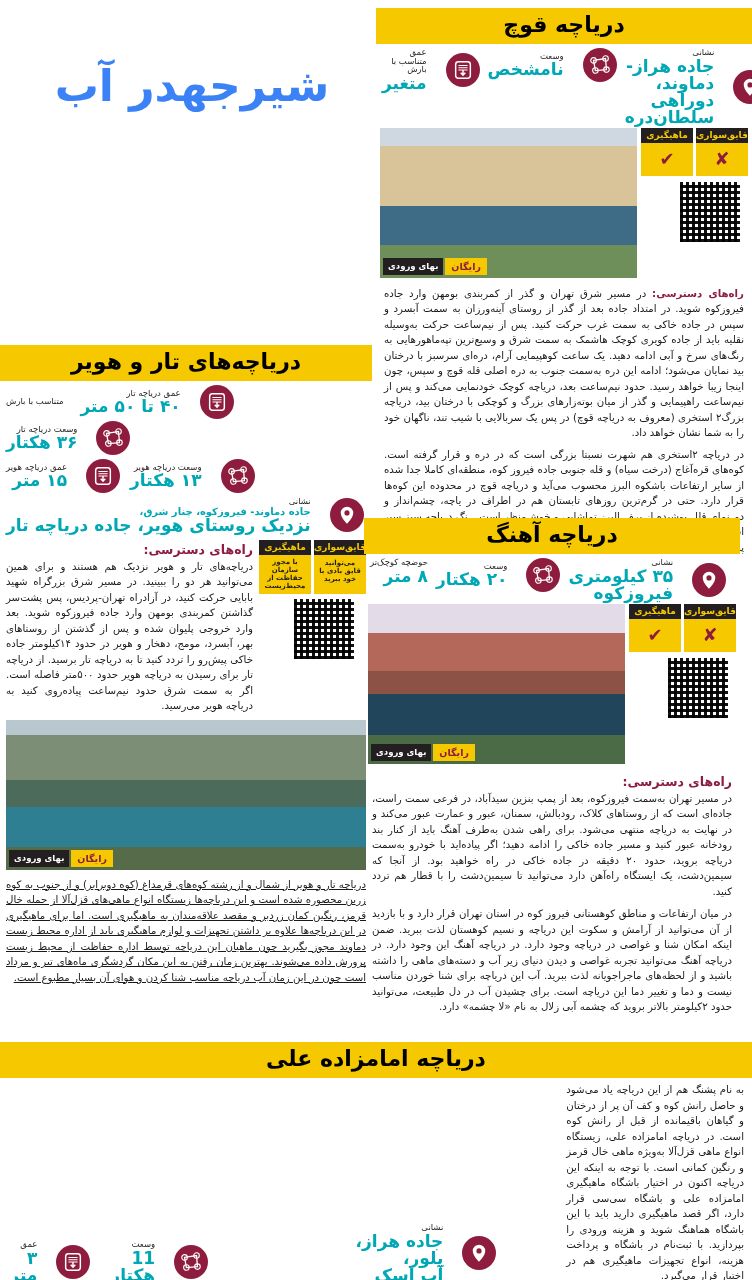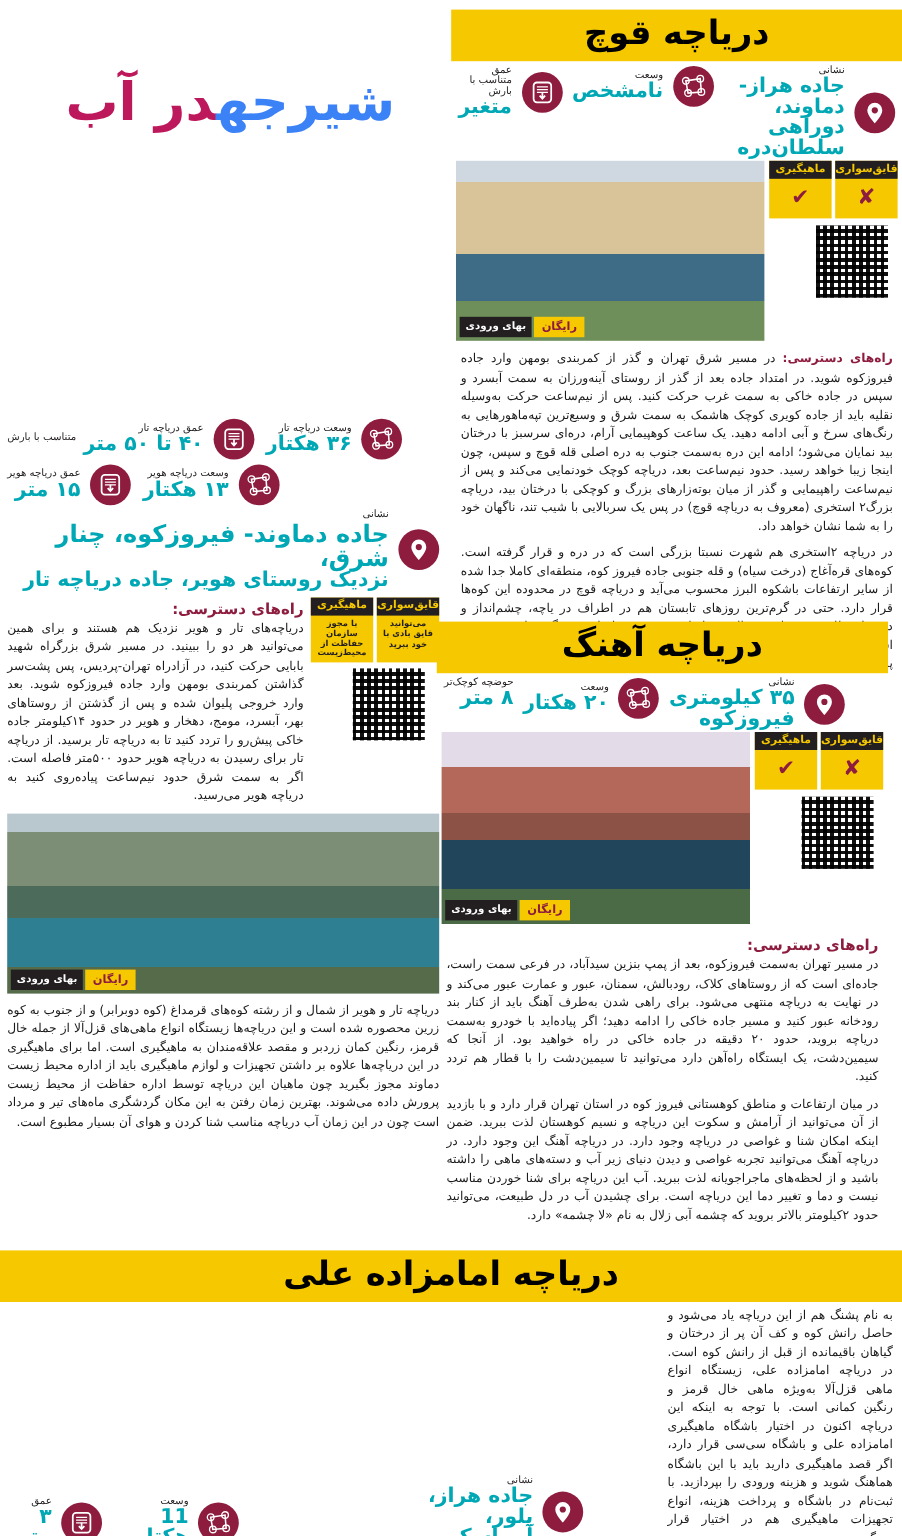--- a/index.html
+++ b/index.html
@@ -16,37 +16,37 @@
 
   
   .yellow-bar{
     background:#f6c800;
     color:#000;
     font-weight:bold;
     text-align:center;
     letter-spacing:-0.5px;
   }
   .sect-title{
-    font-size:28px;
+    font-size:22px;
     padding:5px 10px 7px 10px;
     line-height:1.1;
   }
   .statsrow{
     display:flex;
     flex-direction:row-reverse;
     justify-content:flex-start;
     align-items:flex-start;
     gap:8px;
     padding:4px 6px 2px 6px;
   }
   .stat{
     display:flex;
     flex-direction:row;
     align-items:center;
-    gap:8px;
+    gap:19px;
   }
   .stat .ico{
     width:34px;height:34px;border-radius:50%;
     background:#8e1c3f;
     display:flex;align-items:center;justify-content:center;
     flex:0 0 auto;
   }
   .stat .ico svg{display:block;}
   .stat .txt{line-height:1.0;text-align:right;}
   .stat .lbl{
@@ -88,21 +88,21 @@
   }
   .lead{color:#8e1c3f;font-weight:bold;}
   .subhead{color:#8e1c3f;font-weight:bold;font-size:12.5px;}
 
   
   .masthead{
     position:absolute;right:380px;top:60px;width:360px;text-align:center;
     font-size:44px;font-weight:bold;letter-spacing:-2px;
   }
   .masthead .t1{color:#3b82f6;}
-  .masthead .t2{color:#be185d;}
+  .masthead .t2{color:#3b82f6;}
 
   
   .ph1{background:
      linear-gradient(#cfd8e0 0 12%, #d9c49a 12% 52%, #3e6b86 52% 78%, #6f8f5a 78% 100%);}
   .ph2{background:
      linear-gradient(#e3dbe8 0 18%, #b4685a 18% 42%, #8c5246 42% 56%, #21465c 56% 82%, #4b6b46 82% 100%);}
   .ph3{background:
      linear-gradient(#b9c7cf 0 10%, #7d8e76 10% 40%, #4d6b5a 40% 58%, #2f7f92 58% 85%, #556b4a 85% 100%);}
   .ph4{background:
      linear-gradient(#c9bba6 0 34%, #7e8a5c 34% 52%, #39bfc4 52% 80%, #8e8468 80% 100%);}
@@ -194,20 +194,21 @@
     <div class="bodytxt" style="padding:8px 8px 0 8px;">
       <span class="lead">راه‌های دسترسی:</span>
       <span>در مسیر شرق تهران و گذر از کمربندی بومهن وارد جاده فیروزکوه شوید. در امتداد جاده بعد از گذر از روستای آینه‌ورزان به سمت آبسرد و سپس در جاده خاکی به سمت غرب حرکت کنید. پس از نیم‌ساعت حرکت به‌وسیله نقلیه باید از جاده کویری کوچک هاشمک به سمت شرق و وسیع‌ترین تپه‌ماهورهایی به رنگ‌های سرخ و آبی ادامه دهید. یک ساعت کوهپیمایی آرام، دره‌ای سرسبز با درختان بید نمایان می‌شود؛ ادامه این دره به‌سمت جنوب به دره اصلی قله قوچ و سپس، چون اینجا زیبا خواهد رسید. حدود نیم‌ساعت بعد، دریاچه کوچک خودنمایی می‌کند و پس از نیم‌ساعت راهپیمایی و گذر از میان بوته‌زارهای بزرگ و کوچکی با درختان بید، دریاچه بزرگ۲ استخری (معروف به دریاچه قوچ) در پس یک سربالایی با شیب تند، ناگهان خود را به شما نشان خواهد داد.</span>
     </div>
     <div class="bodytxt" style="padding:6px 8px 0 8px;">
       <span>در دریاچه ۲استخری هم شهرت نسبتا بزرگی است که در دره و قرار گرفته است. کوه‌های قره‌آغاج (درخت سیاه) و قله جنوبی جاده فیروز کوه، منطقه‌ای کاملا جدا شده از سایر ارتفاعات باشکوه البرز محسوب می‌آید و دریاچه قوچ در محدوده این کوه‌ها قرار دارد. حتی در گرم‌ترین روزهای تابستان هم در اطراف در یاچه، چشم‌انداز و دورنمای قلل پوشیده از برف البرز تماشایی و خوش‌منظر است. رنگ دریاچه سبز سیر است و به واسطه آب وزش باد در پهنای تپه ماهورهای اطراف، موج‌های کوچکی بر آن پدید می‌آید و زیبایی آن را دوچندان می‌کند.</span>
     </div>
   </div>
 
   <div style="position:absolute;right:380px;top:345px;width:372px;">
+    <div class="yellow-bar sect-title">دریاچه‌های تار و هویر</div>
 
     <div class="statsrow" style="flex-wrap:wrap;gap:2px 10px;">
       <div class="stat">
         <div class="ico">
           <svg width="22" height="22" viewBox="0 0 24 24">
               <rect x="4" y="3" width="16" height="18" rx="3" fill="none" stroke="#fff" stroke-width="1.6"></rect>
               <path d="M7 7h10M7 9.5h10M7 12h10" stroke="#fff" stroke-width="1.1"></path>
               <path d="M12 12v5M9.5 15l2.5 2.7L14.5 15" fill="none" stroke="#fff" stroke-width="1.6"></path>
             </svg>
         </div>
@@ -272,21 +273,21 @@
 
       <div class="stat">
         <div class="ico">
           <svg width="20" height="20" viewBox="0 0 24 24">
               <path d="M12 2a7.5 7.5 0 0 0-7.5 7.5C4.5 15 12 22.5 12 22.5S19.5 15 19.5 9.5A7.5 7.5 0 0 0 12 2z" fill="#fff"></path>
               <circle cx="12" cy="9.5" r="3.1" fill="#8e1c3f"></circle>
             </svg>
         </div>
         <div class="txt">
           <span class="lbl">نشانی</span>
-          <span class="val" style="font-size:20px;">جاده دماوند- فیروزکوه، چنار شرق،</span>
+          <span class="val" style="font-size:10px;">جاده دماوند- فیروزکوه، چنار شرق،</span>
           <span class="val l2">نزدیک روستای هویر، جاده دریاچه تار</span>
         </div>
       </div>
     </div>
 
     <div style="display:flex;flex-direction:row;gap:6px;padding:4px 6px 0 6px;">
       <div style="flex:0 0 auto;">
         <div class="badges">
           <div class="badge">
             <div class="bh">قایق‌سواری</div>
@@ -305,21 +306,21 @@
       </div>
     </div>
 
     <div class="photo ph3" style="margin:6px 6px 0 6px;height:150px;">
       <div class="pricetag">
         <div class="pv">رایگان</div>
         <div class="pl">بهای ورودی</div>
       </div>
     </div>
 
-    <div class="bodytxt" style="padding:7px 6px 0 6px;">
+    <div class="bodytxt" style="padding:7px 6px 0 6px;text-decoration:underline;">
       <span>دریاچه تار و هویر از شمال و از رشته کوه‌های قرمداغ (کوه دوبرابر) و از جنوب به کوه زرین محصوره شده است و این دریاچه‌ها زیستگاه انواع ماهی‌های قزل‌آلا از جمله خال قرمز، رنگین کمان زردبر و مقصد علاقه‌مندان به ماهیگیری است. اما برای ماهیگیری در این دریاچه‌ها علاوه بر داشتن تجهیزات و لوازم ماهیگیری باید از اداره محیط زیست دماوند مجوز بگیرید چون ماهیان این دریاچه توسط اداره حفاظت از محیط زیست پرورش داده می‌شوند. بهترین زمان رفتن به این مکان گردشگری ماه‌های تیر و مرداد است چون در این زمان آب دریاچه مناسب شنا کردن و هوای آن بسیار مطبوع است.</span>
     </div>
   </div>
 
   <div style="position:absolute;right:12px;top:518px;width:376px;">
     <div class="yellow-bar sect-title">دریاچه آهنگ</div>
 
     <div class="statsrow">
       <div class="stat">
         <div class="txt">

